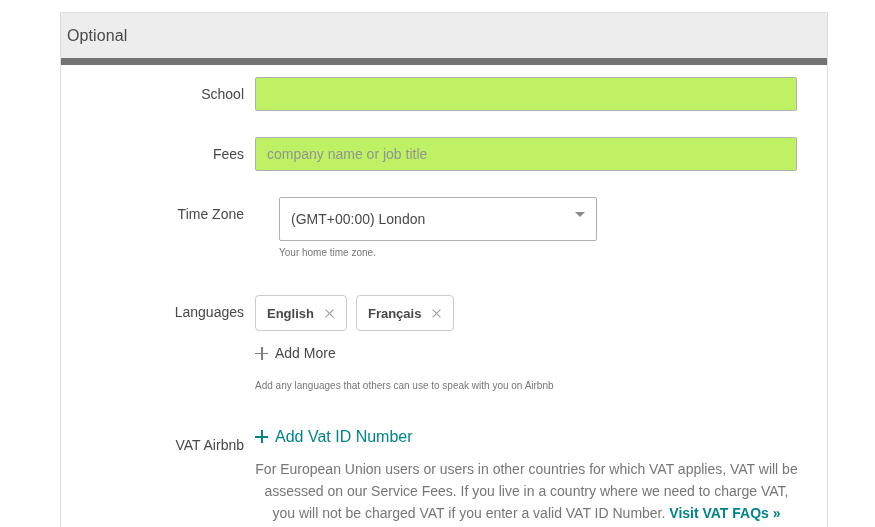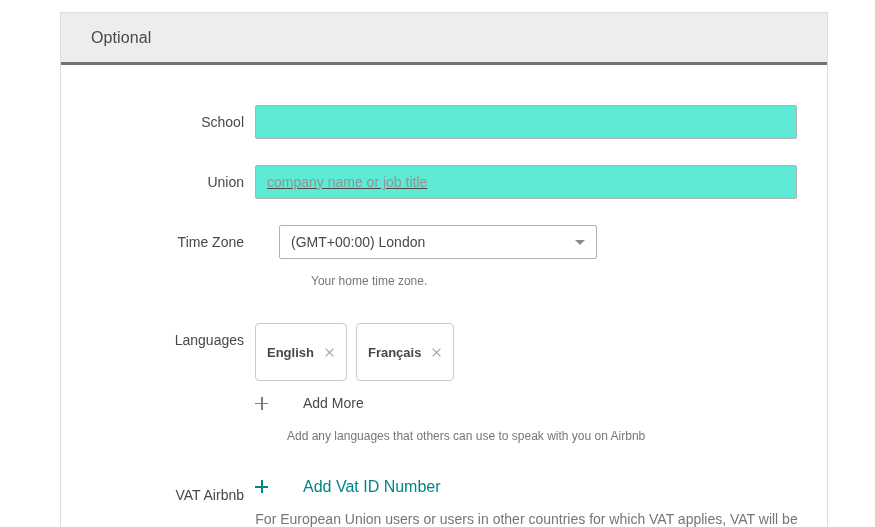--- a/index.html
+++ b/index.html
@@ -31,25 +31,25 @@
     height: 515px;
     background: #ffffff;
     border: 1px solid #dddddd;
     border-bottom: none;
     box-sizing: border-box;
   }
 
   .panel-header {
     height: 52px;
     background: #ededed;
-    border-bottom: 3px solid #737373;
+    border-bottom: 7px solid #737373;
     box-sizing: border-box;
     display: flex;
     align-items: center;
-    padding-left: 30px;
+    padding-left: 6px;
   }
 
   .panel-header-title {
     font-size: 16px;
     color: #484848;
     letter-spacing: 0.1px;
   }
 
   .panel-body {
     padding-top: 10px;
@@ -81,37 +81,36 @@
     display: block;
     width: 542px;
     height: 34px;
     box-sizing: border-box;
     border: 1px solid #b0b0b0;
     border-radius: 2px;
     padding: 0 11px;
     font-size: 14px;
     font-family: "Liberation Sans", sans-serif;
     color: #484848;
-    background: #5eead4;
+    background: #bef264;
     outline: none;
-    text-decoration: underline;
   }
   .text-input::placeholder {
     color: #939393;
     opacity: 1;
   }
 
   .select-wrap {
     position: relative;
     width: 318px;
     height: 34px;
   }
   .select-box {
     width: 318px;
-    height: 34px;
+    height: 44px;
     box-sizing: border-box;
     border: 1px solid #b0b0b0;
     border-radius: 2px;
     background: #ffffff;
     font-size: 14px;
     color: #484848;
     display: flex;
     align-items: center;
     padding: 0 11px;
     cursor: default;
@@ -123,47 +122,46 @@
     margin-top: -2px;
     width: 0;
     height: 0;
     border-left: 5px solid transparent;
     border-right: 5px solid transparent;
     border-top: 5px solid #8a8a8a;
     pointer-events: none;
   }
 
   .helper-text {
-    font-size: 12px;
+    font-size: 10px;
     color: #767676;
     margin-top: 12px;
     line-height: 20px;
-    margin-left: 32px;
-  }
-
-  
-  .row-school { margin-top: 30px; }
+  }
+
+  
+  .row-school { margin-top: 2px; }
   .row-work   { margin-top: 26px; }
   .row-tz     { margin-top: 26px; gap: 24px; }
   .row-lang   { margin-top: 32px; }
   .row-vat    { margin-top: 32px; }
 
   
   .chips {
     display: flex;
     gap: 9px;
     align-items: center;
   }
   .chip {
     display: inline-flex;
     align-items: center;
     height: 26px;
     border: 1px solid #cccccc;
     border-radius: 4px;
-    padding: 15px 11px;
+    padding: 4px 11px;
     background: #ffffff;
     cursor: default;
   }
   .chip-label {
     font-size: 13px;
     font-weight: bold;
     color: #484848;
   }
   .chip-close {
     margin-left: 10px;
@@ -186,21 +184,20 @@
   .chip-close::before { transform: rotate(45deg); }
   .chip-close::after  { transform: rotate(-45deg); }
 
   
   .add-link {
     display: inline-flex;
     align-items: center;
     margin-top: 14px;
     cursor: pointer;
     text-decoration: none;
-    gap: 28px;
   }
   .plus-icon {
     position: relative;
     width: 13px;
     height: 13px;
     margin-right: 7px;
     flex: 0 0 auto;
   }
   .plus-icon::before,
   .plus-icon::after {
@@ -263,21 +260,21 @@
     <div class="panel-body">
 
       <div class="form-row row-school">
         <div class="form-label">School</div>
         <div class="form-control">
           <input class="text-input" type="text" value="" placeholder="" style="">
         </div>
       </div>
 
       <div class="form-row row-work">
-        <div class="form-label">Union</div>
+        <div class="form-label">Fees</div>
         <div class="form-control">
           <input class="text-input" type="text" value="" placeholder="company name or job title" style="">
         </div>
       </div>
 
       <div class="form-row row-tz">
         <div class="form-label">Time Zone</div>
         <div class="form-control">
           <div class="select-wrap">
             <div class="select-box">

